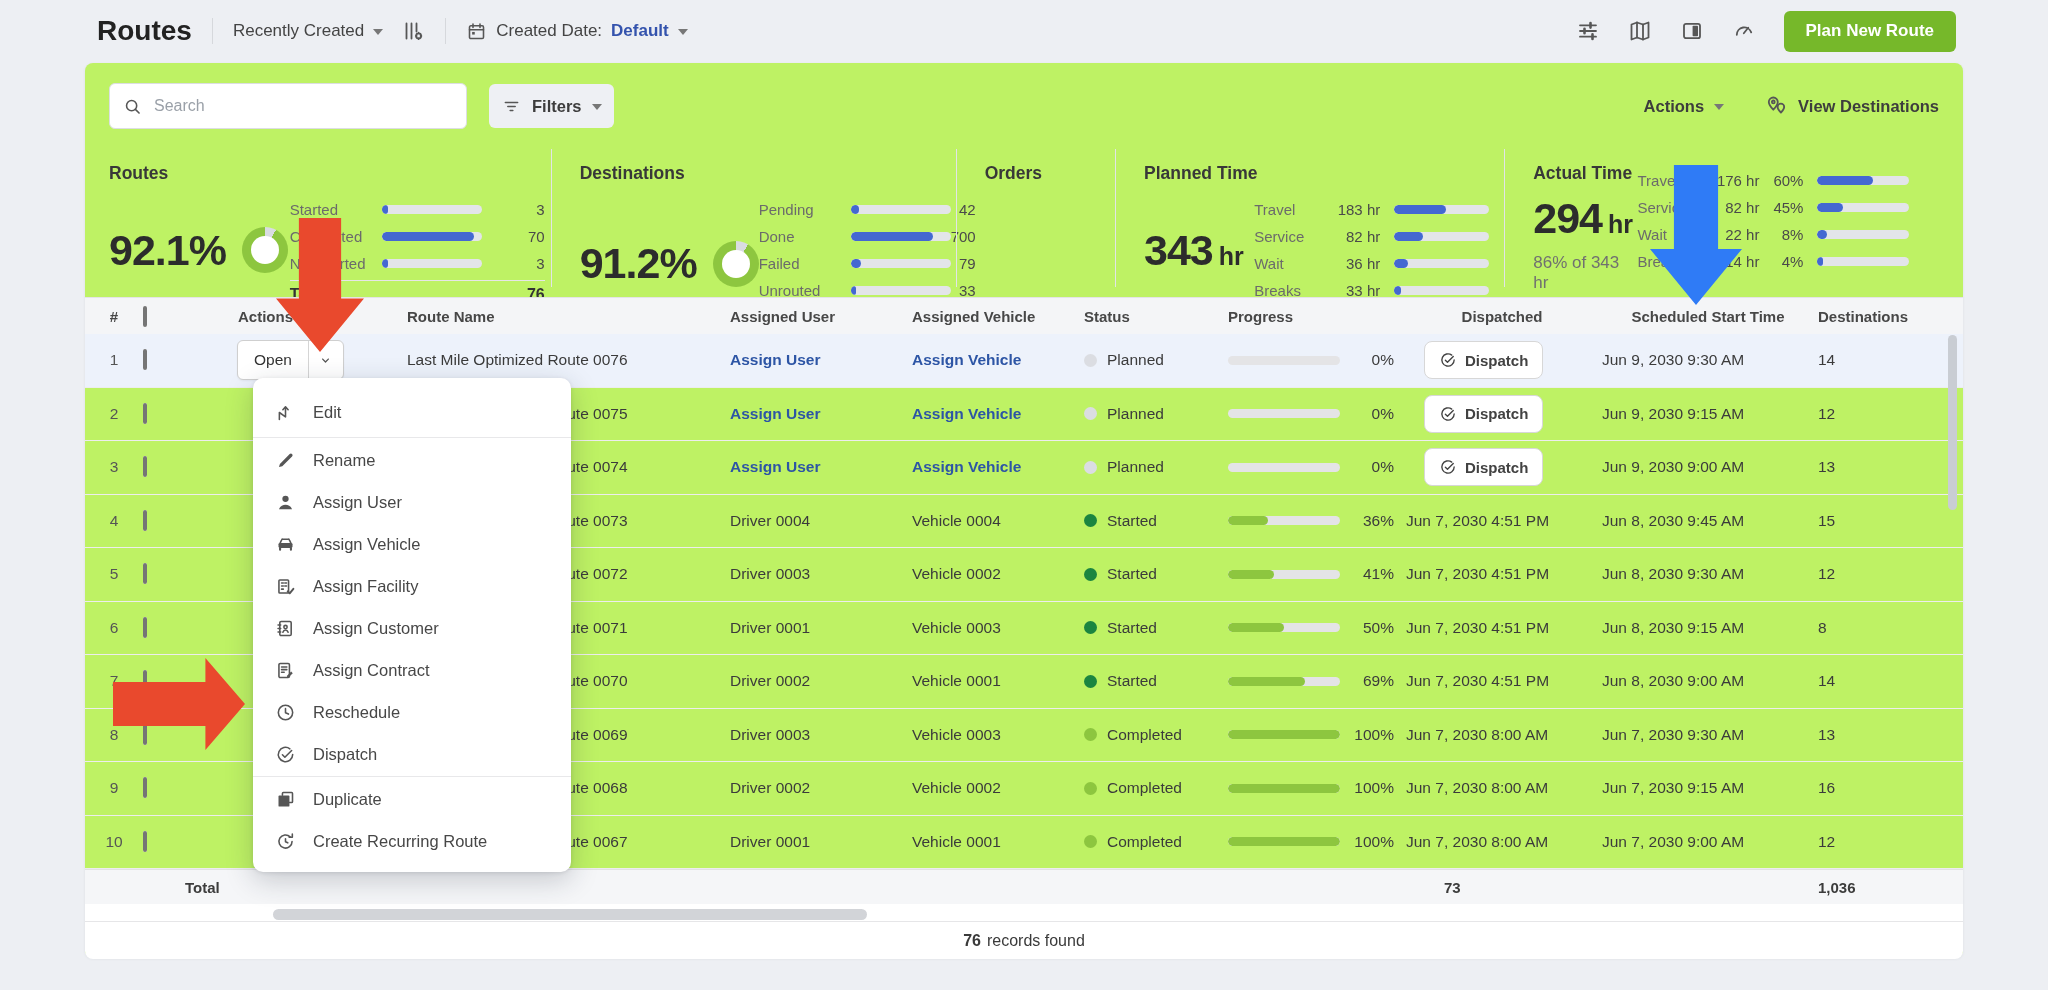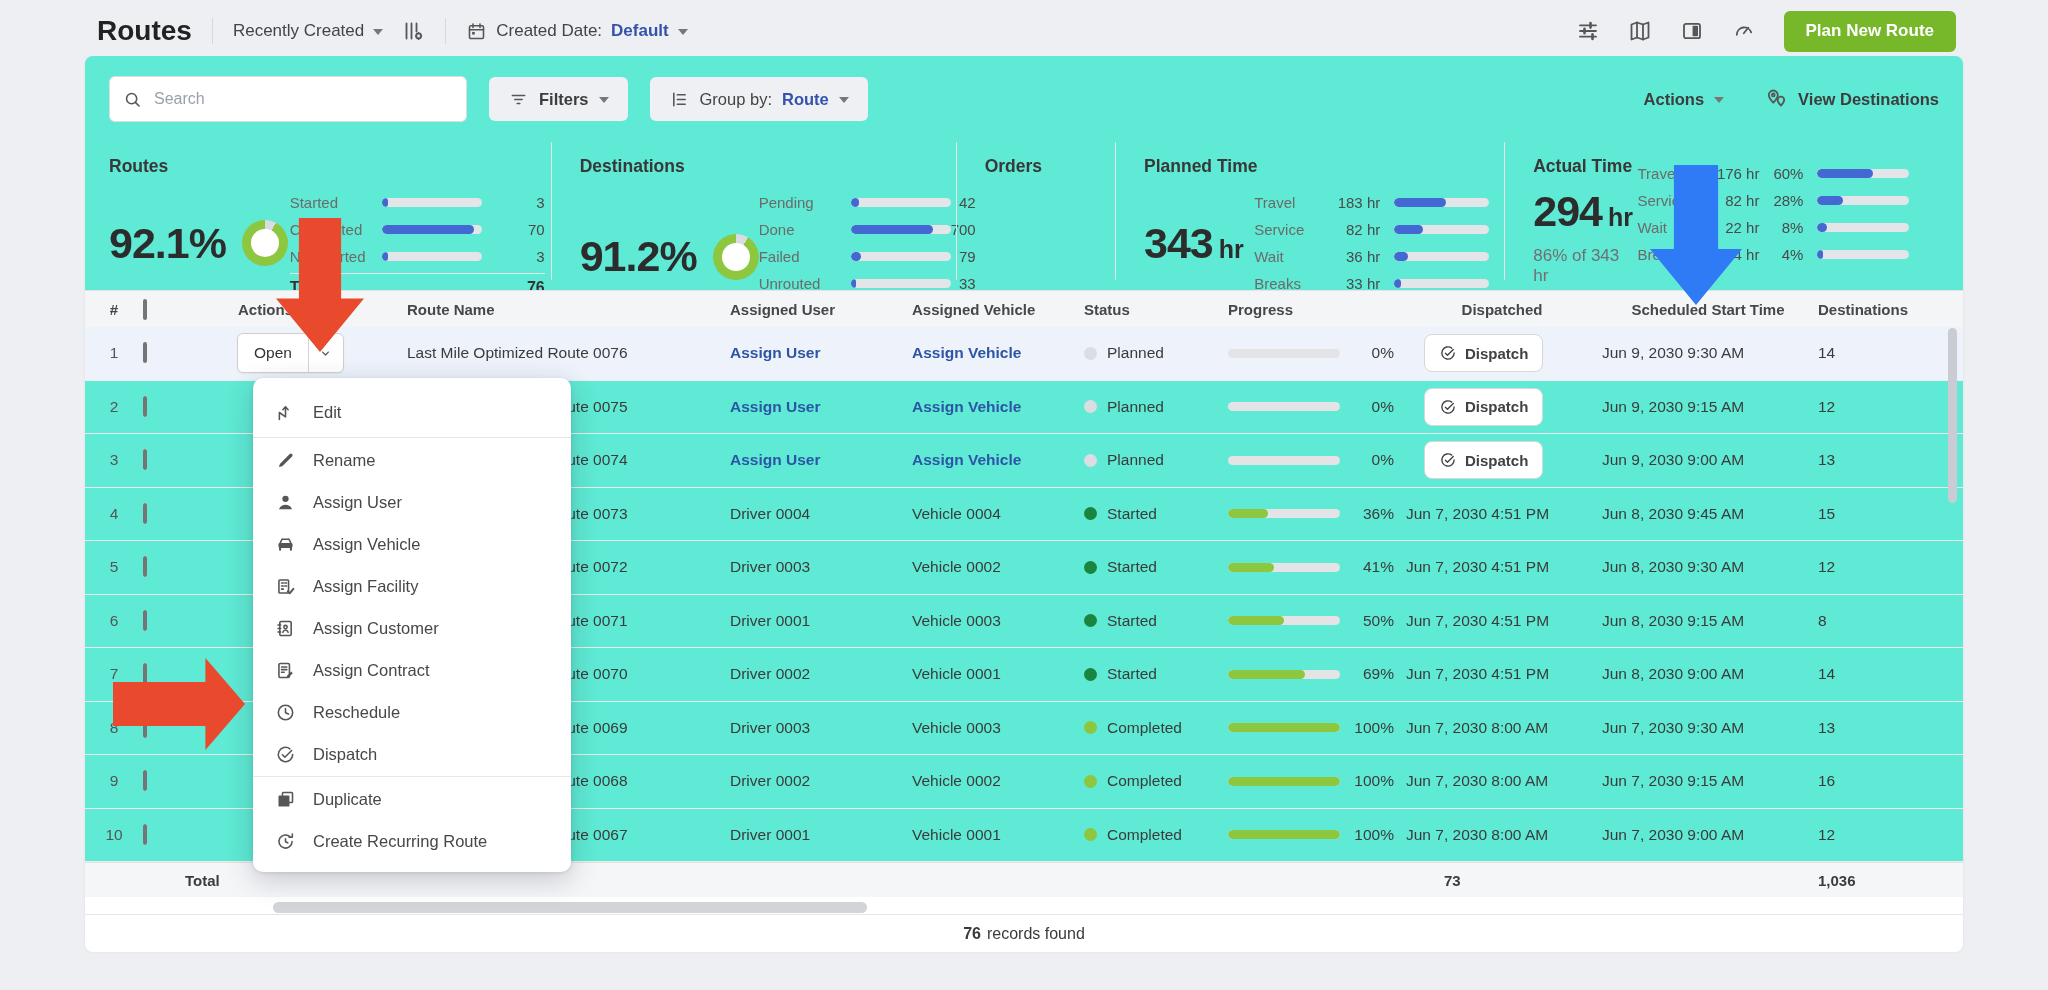--- a/index.html
+++ b/index.html
@@ -10,27 +10,27 @@
   .vsep{width:1px;height:26px;background:#d6d8dc;margin:0 20px;}
   .tb-ctl{display:flex;align-items:center;gap:9px;color:#444;font-size:17px;cursor:pointer;}
   .caret{width:0;height:0;border-left:5px solid transparent;border-right:5px solid transparent;border-top:6px solid #777;display:inline-block;margin-top:2px;}
   .ic{display:inline-flex;align-items:center;justify-content:center;color:#565656;}
   .ic svg{width:24px;height:24px;}
   .ic-sm svg{width:21px;height:21px;}
   .blue{color:#3453ad;font-weight:700;text-align:right;}
   .topbar-right{margin-left:auto;display:flex;align-items:center;gap:28px;margin-right:92px;}
   .btn-plan{background:#76b82a;color:#fff;font-size:17px;font-weight:700;border:none;border-radius:6px;height:41px;padding:0 22px;display:flex;align-items:center;cursor:pointer;}
   
-  .card{position:absolute;left:85px;top:56px;width:1878px;height:895px;background:#5eead4;border-radius:8px;box-shadow:0 1px 3px rgba(40,50,60,.08);}
+  .card{position:absolute;left:85px;top:63px;width:1878px;height:895px;background:#bef264;border-radius:8px;box-shadow:0 1px 3px rgba(40,50,60,.08);}
   
   .toolbar{position:absolute;left:24px;right:24px;top:20px;height:46px;display:flex;align-items:center;gap:22px;}
   .searchbox{width:332px;height:44px;border:1px solid #dcdee2;border-radius:6px;display:flex;align-items:center;padding:0 12px;gap:9px;background:#fff;}
   .searchbox input{border:none;outline:none;font-size:16px;color:#444;width:100%;font-family:inherit;}
   .searchbox input::placeholder{color:#9aa0a8;}
-  .chip{height:44px;background:#eef0f4;border-radius:6px;display:flex;align-items:center;gap:10px;padding:0 19px;font-size:16.5px;color:#3d3d3d;font-weight:700;cursor:pointer;}
+  .chip{height:44px;background:#eef0f4;border-radius:6px;display:flex;align-items:center;gap:10px;padding:0 12px;font-size:16.5px;color:#3d3d3d;font-weight:700;cursor:pointer;}
   .chip .lbl-n{font-weight:400;color:#444;}
   .plainbtn{display:flex;align-items:center;gap:10px;font-size:16.5px;color:#3d3d3d;font-weight:700;cursor:pointer;}
   
   .stats{position:absolute;left:24px;right:24px;top:86px;height:145px;display:flex;}
   .sec{height:138px;box-sizing:border-box;padding-top:14px;display:flex;flex-direction:column;}
   .sec+.sec{border-left:1px solid #e2e4e8;padding-left:28px;}
   .s1{width:461px;} .s2{width:405px;} .s3{width:165px;} .s4{width:405px;} .s5{flex:1;}
   .sec-title{font-size:17.5px;font-weight:700;color:#383838;}
   .sec-body{display:flex;align-items:center;margin-top:12px;flex:1;}
   .bignum{font-size:43px;font-weight:700;color:#2c2c2c;letter-spacing:-1px;white-space:nowrap;}
@@ -165,30 +165,20 @@
       </div>
       <div class="chip">
         <span class="ic ic-sm">
             <svg viewBox="0 0 24 24" fill="none" stroke="currentColor" stroke-width="1.8" stroke-linecap="round" stroke-linejoin="round">
               <path d="M5 7.5h14M7.8 12h8.4M10.5 16.5h3"></path>
             </svg>
           </span>
         <span>Filters</span>
         <span class="caret"></span>
       </div>
-      <div class="chip">
-        <span class="ic ic-sm">
-            <svg viewBox="0 0 24 24" fill="none" stroke="currentColor" stroke-width="1.8" stroke-linecap="round" stroke-linejoin="round">
-              <path d="M5.5 5v14M9.5 6.5h9M9.5 12h9M9.5 17.5h9"></path>
-            </svg>
-          </span>
-        <span class="lbl-n">Group by:</span>
-        <span class="blue">Route</span>
-        <span class="caret"></span>
-      </div>
       <div style="flex:1;"></div>
       <div class="plainbtn" style="margin-right:18px;">
         <span>Actions</span>
         <span class="caret"></span>
       </div>
       <div class="plainbtn">
         <span class="ic">
             <svg viewBox="0 0 24 24" fill="none" stroke="currentColor" stroke-width="1.8" stroke-linecap="round" stroke-linejoin="round">
               <path d="M9.3 3.5a4.5 4.5 0 0 1 4.5 4.5c0 3-4.5 7.7-4.5 7.7S4.8 11 4.8 8a4.5 4.5 0 0 1 4.5-4.5z"></path>
               <circle cx="9.3" cy="7.9" r="1.4"></circle>
@@ -326,21 +316,21 @@
                 <span class="lg-label" style="width: 66px;">Travel</span>
                 <span class="lg-val" style="width: 56px;">176 hr</span>
                 <span class="lg-val" style="width: 44px;">60%</span>
                 <div class="bar" style="width: 92px; margin-left: 14px;">
                   <i style="width: 60%;"></i>
                 </div>
               </div>
               <div class="lg-row">
                 <span class="lg-label" style="width: 66px;">Service</span>
                 <span class="lg-val" style="width: 56px;">82 hr</span>
-                <span class="lg-val" style="width: 44px;">28%</span>
+                <span class="lg-val" style="width: 44px;">45%</span>
                 <div class="bar" style="width: 92px; margin-left: 14px;">
                   <i style="width: 28%;"></i>
                 </div>
               </div>
               <div class="lg-row">
                 <span class="lg-label" style="width: 66px;">Wait</span>
                 <span class="lg-val" style="width: 56px;">22 hr</span>
                 <span class="lg-val" style="width: 44px;">8%</span>
                 <div class="bar" style="width: 92px; margin-left: 14px;">
                   <i style="width: 10%;"></i>

